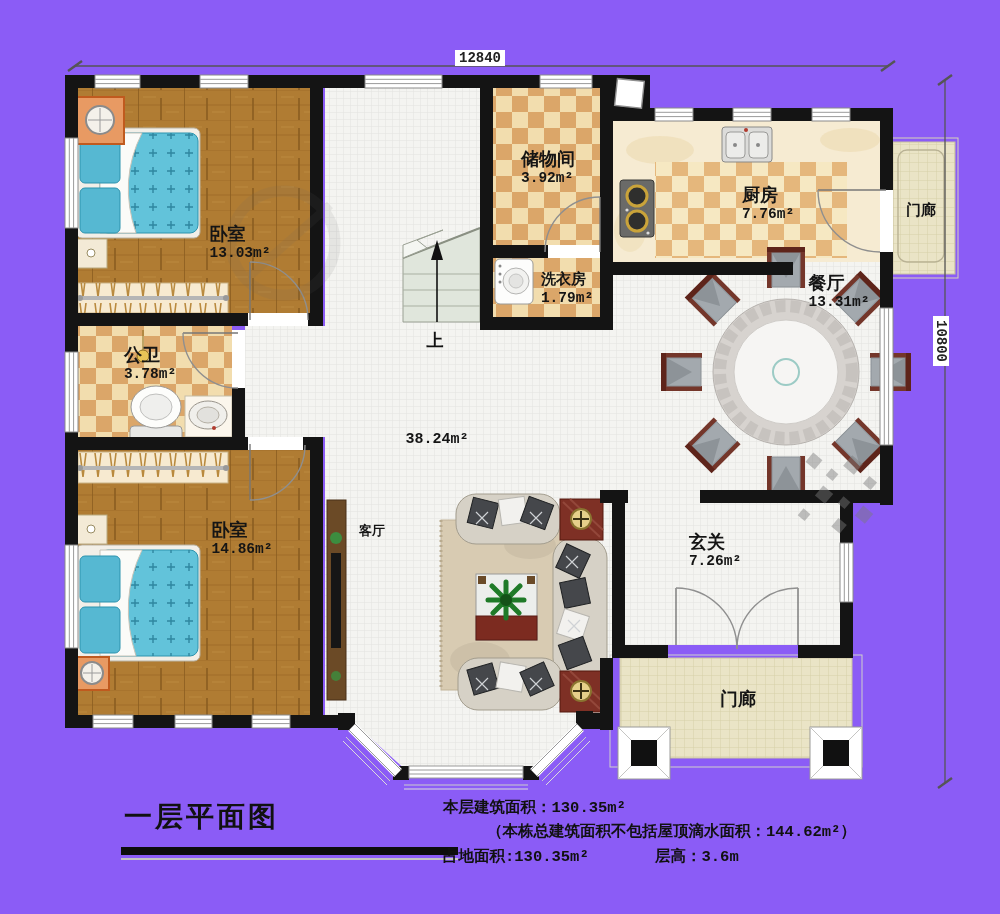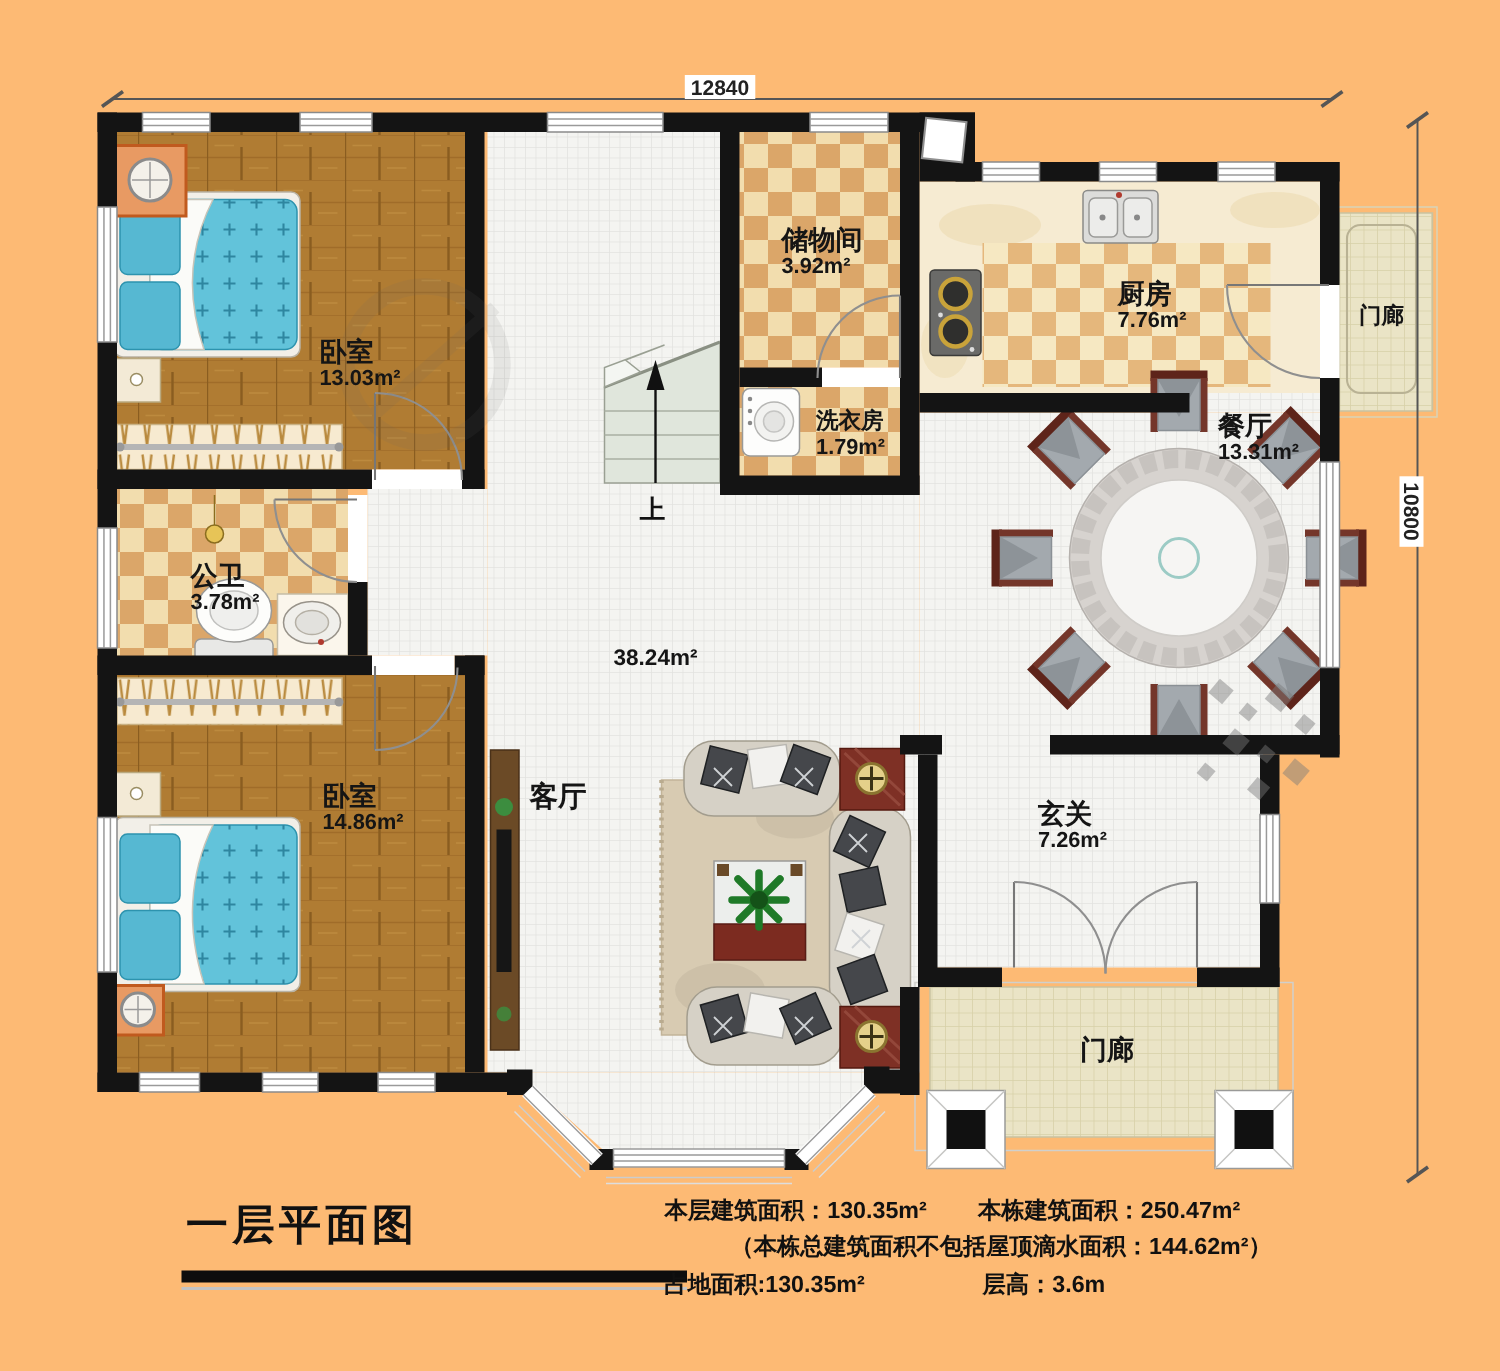--- a/index.html
+++ b/index.html
@@ -1,17 +1,17 @@
 <!DOCTYPE html>
 <html><head>
 <meta charset="utf-8">
 <style>
   html,body{margin:0;padding:0;background:#ffffff;}
-  #stage{position:relative;width:1000px;height:914px;background:#fdba74;overflow:hidden;
-         font-family:Liberation Sans, sans-serif;color:#111;}
+  #stage{position:relative;width:1000px;height:914px;background:#8b5cf6;overflow:hidden;
+         font-family:Liberation Mono, monospace;color:#111;}
   #plan-svg{position:absolute;left:0;top:0;}
   .lbl{position:absolute;transform:translate(-50%,-50%);line-height:1.12;
        font-weight:700;color:#151515;white-space:nowrap;pointer-events:none;}
   .lbl .rname{font-size:18px;display:block;}
   .lbl .rarea{font-size:14.5px;display:block;}
   .lbl.small .rname{font-size:15px;}
   .dim{position:absolute;font-size:14px;font-weight:700;color:#222;background:#fff;padding:0 4px;
        transform:translate(-50%,-50%);}
   .dim.vert{transform:translate(-50%,-50%) rotate(90deg);}
   .up-lbl{position:absolute;transform:translate(-50%,-50%);font-size:17px;font-weight:700;}
@@ -490,44 +490,43 @@
     <span class="rname">门廊</span>
   </div>
   <div class="lbl small" style="left:567px;top:290px;">
     <span class="rname">洗衣房</span>
     <span class="rarea">1.79m²</span>
   </div>
   <div class="lbl" style="left:839px;top:292px;">
     <span class="rname">餐厅</span>
     <span class="rarea">13.31m²</span>
   </div>
-  <div class="lbl" style="left:150px;top:392px;">
+  <div class="lbl" style="left:150px;top:364px;">
     <span class="rname">公卫</span>
     <span class="rarea">3.78m²</span>
   </div>
   <div class="lbl" style="left:437px;top:440px;">
     <span class="rarea" style="font-size:15px">38.24m²</span>
   </div>
   <div class="lbl" style="left:372px;top:532px;">
-    <span class="rname" style="font-size:19px">客厅</span>
+    <span class="rname" style="font-size:13px">客厅</span>
   </div>
   <div class="lbl" style="left:242px;top:539px;">
     <span class="rname">卧室</span>
     <span class="rarea">14.86m²</span>
   </div>
   <div class="lbl" style="left:715px;top:551px;">
     <span class="rname">玄关</span>
     <span class="rarea">7.26m²</span>
   </div>
   <div class="lbl" style="left:738px;top:700px;">
     <span class="rname">门廊</span>
   </div>
   <div class="up-lbl" style="left:435px;top:340px;">上</div>
 
   <div class="f-title">一层平面图</div>
   <div class="f-bar1"></div>
   <div class="f-bar2"></div>
   <div class="f-line" style="left:443px;top:797px;">本层建筑面积：130.35m²</div>
-  <div class="f-line" style="left:652px;top:797px;">本栋建筑面积：250.47m²</div>
   <div class="f-line" style="left:443px;top:821px;margin-left:44px;">（本栋总建筑面积不包括屋顶滴水面积：144.62m²）</div>
   <div class="f-line" style="left:443px;top:846px;">占地面积:130.35m²</div>
   <div class="f-line" style="left:655px;top:846px;">层高：3.6m</div>
 </div>
 
 </body></html>

